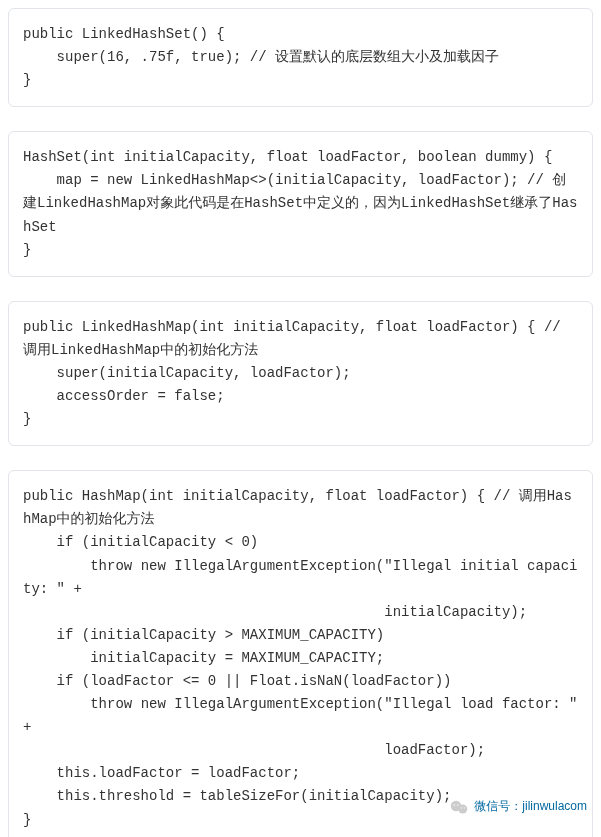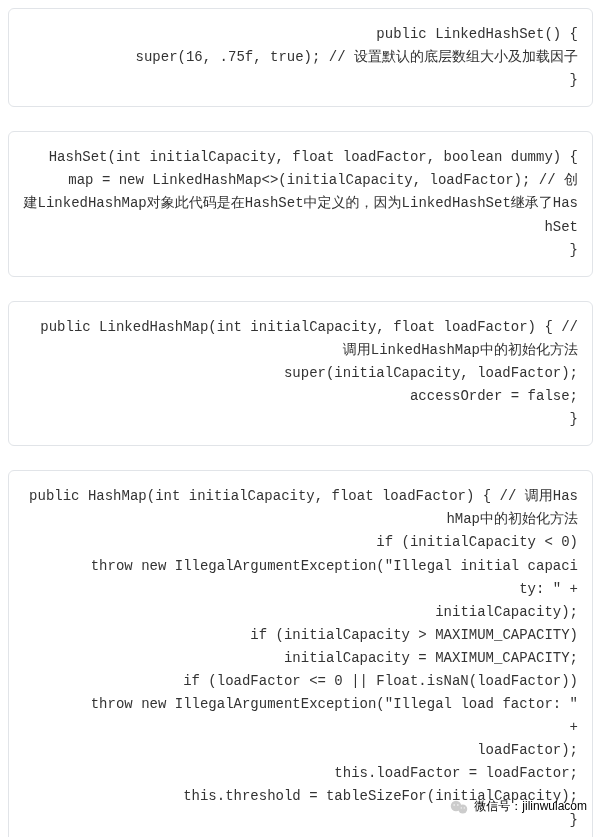--- a/index.html
+++ b/index.html
@@ -13,29 +13,28 @@
     }
     .code-block {
       border: 1px solid #e1e4e8;
       border-radius: 6px;
       padding: 14px 14px;
       margin-bottom: 24px;
       background: #fff;
       white-space: pre-wrap;
       word-break: break-all;
       overflow-wrap: break-word;
-      text-align: right;
     }
     .watermark {
       position: fixed;
       bottom: 20px;
       right: 14px;
       font-family: -apple-system, BlinkMacSystemFont, "Segoe UI", Helvetica, Arial, sans-serif;
       font-size: 12px;
-      color: #000000;
+      color: #0369a1;
       display: flex;
       align-items: center;
       gap: 6px;
     }
     .watermark .wx-icon {
       width: 18px;
       height: 15px;
       display: inline-block;
     }
   </style>

